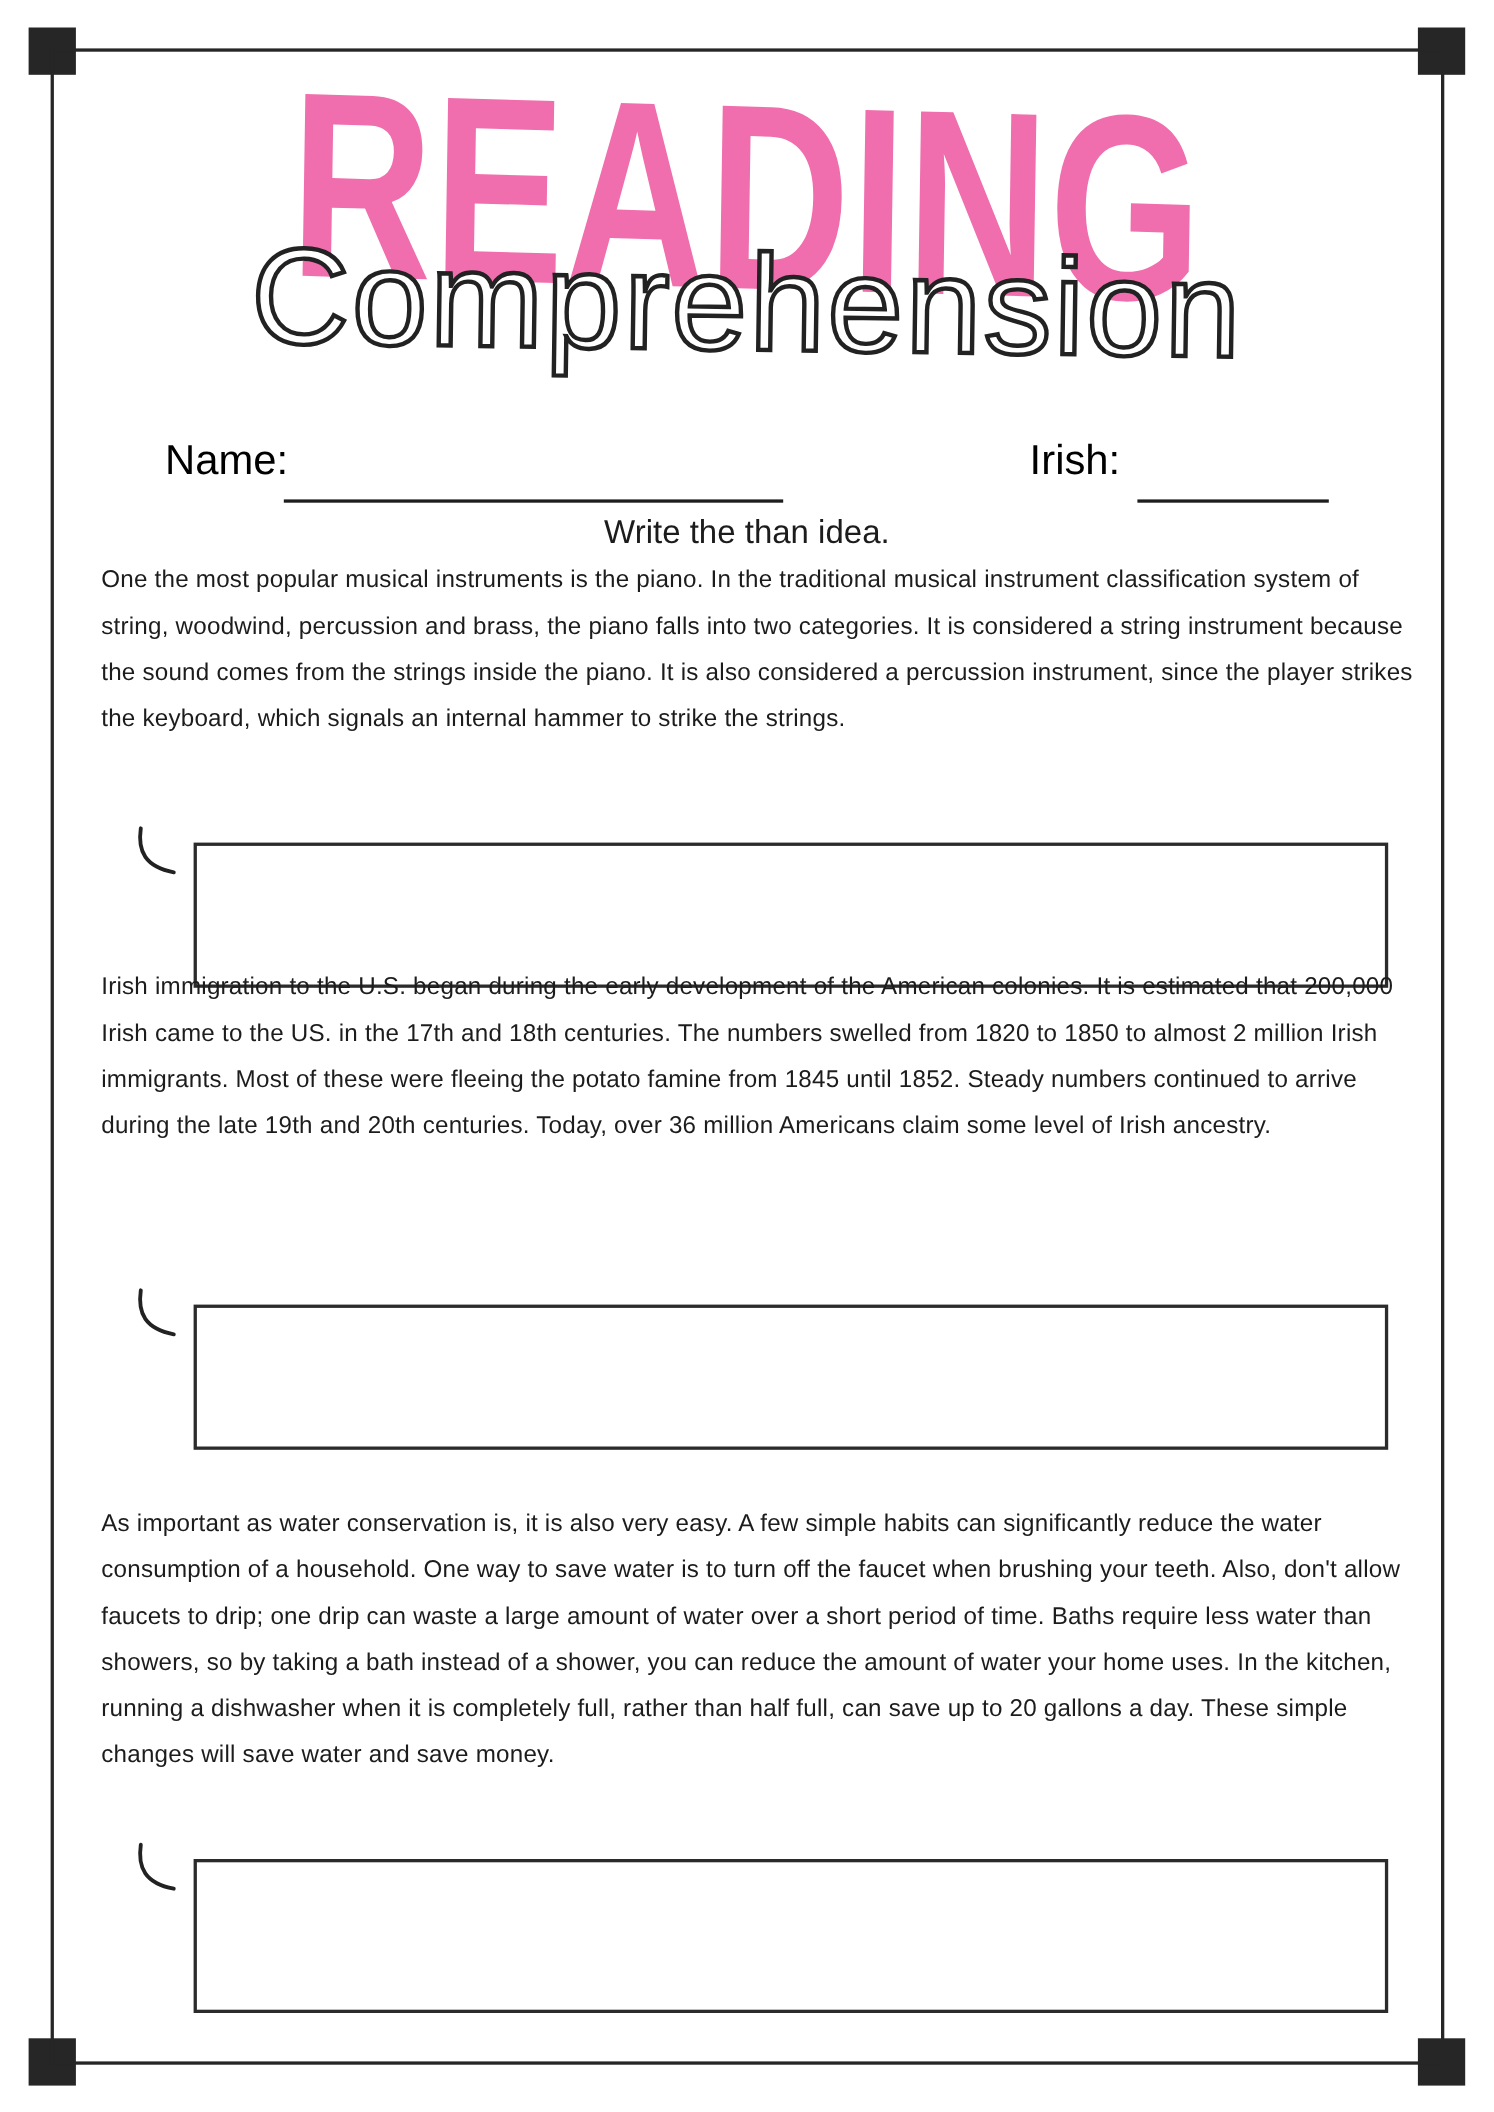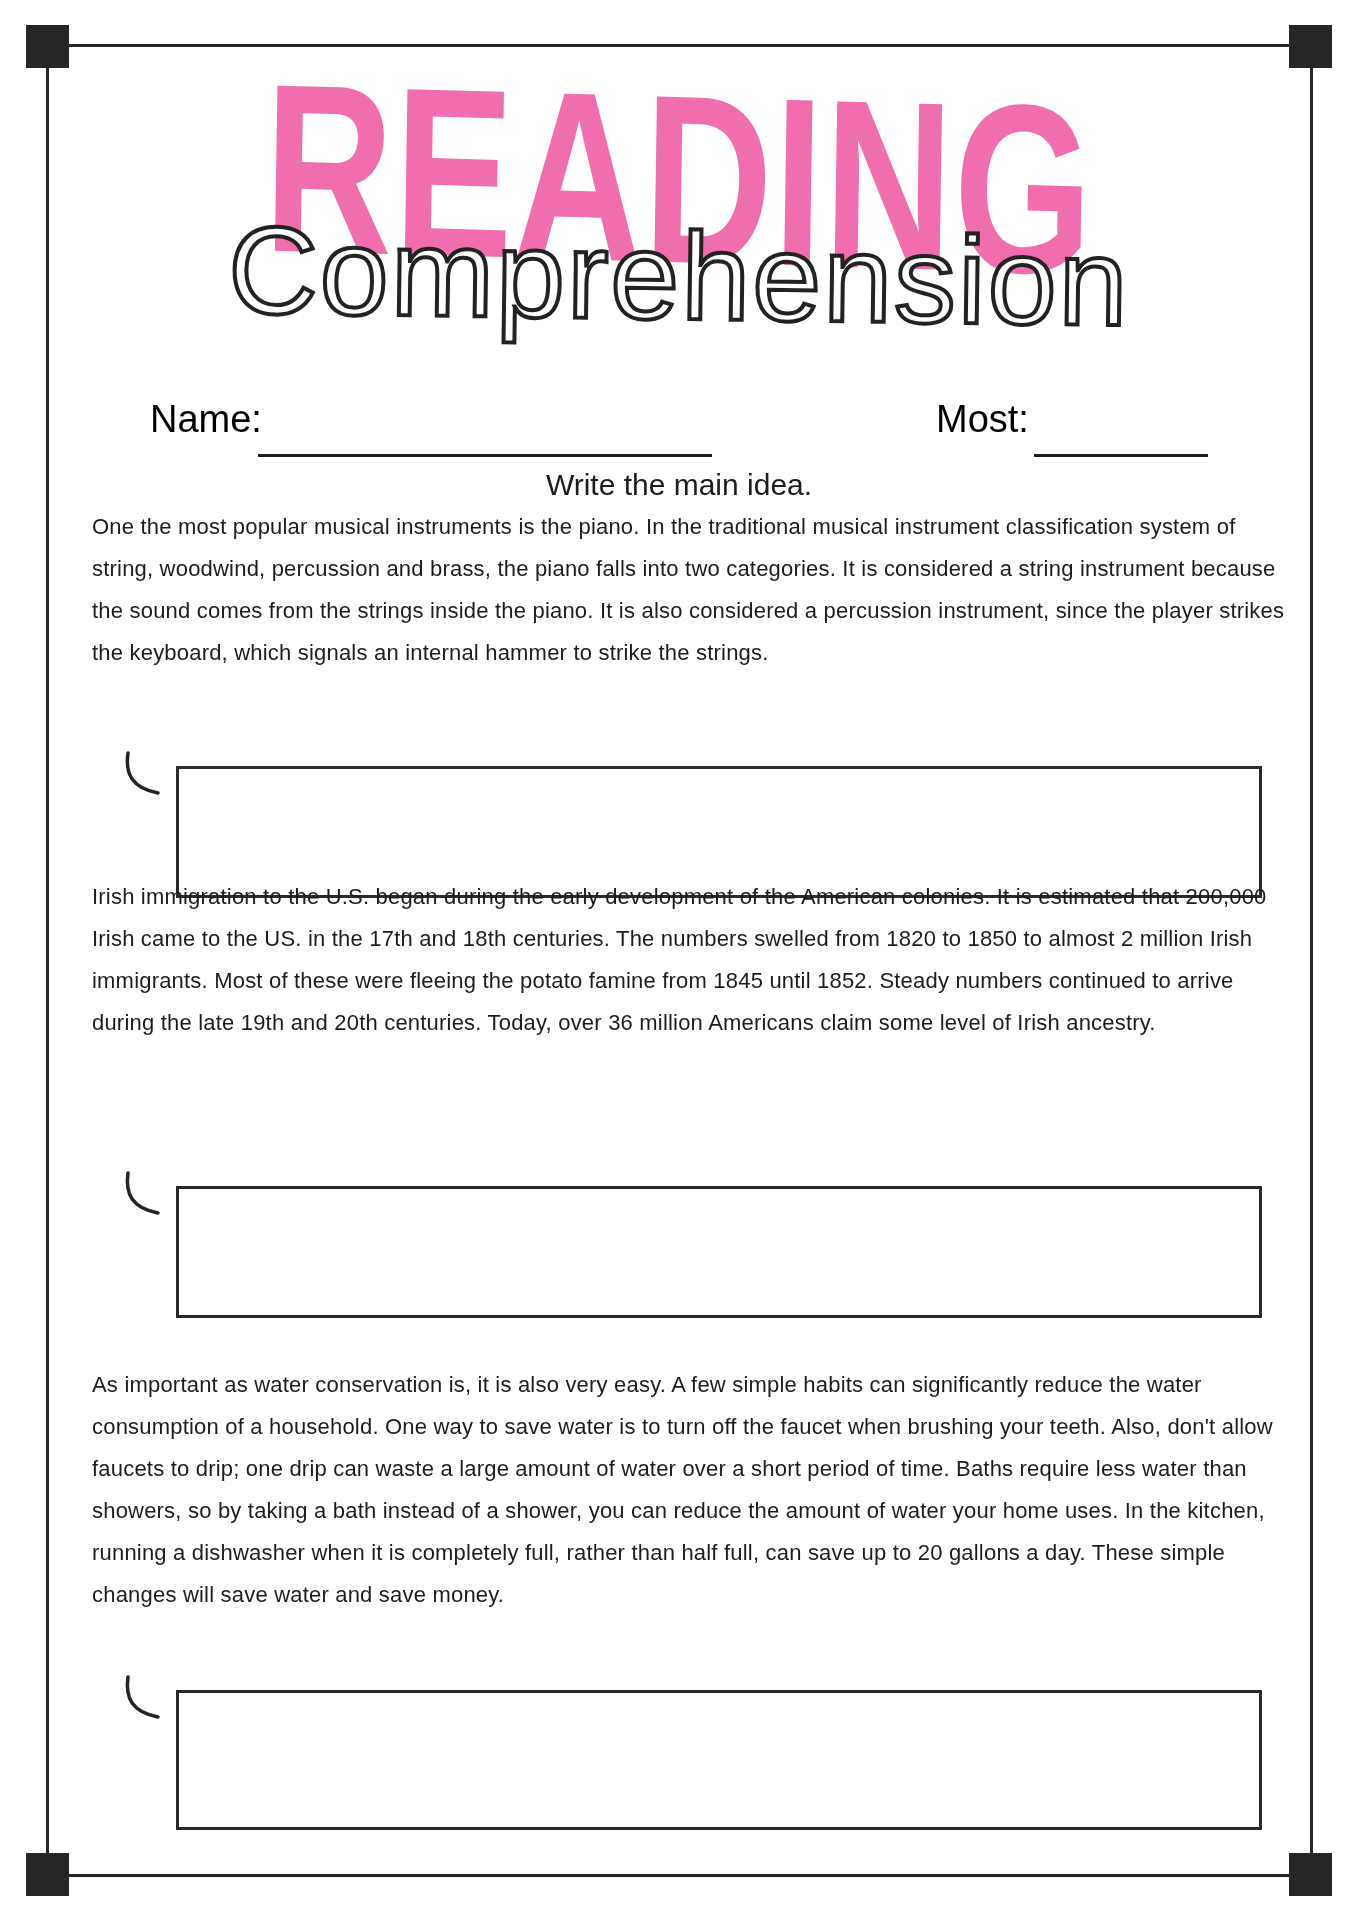--- a/index.html
+++ b/index.html
@@ -95,24 +95,24 @@
 <div class="frame-line" id="frame-top"></div>
 <div class="frame-line" id="frame-bottom"></div>
 <div class="frame-line" id="frame-left"></div>
 <div class="frame-line" id="frame-right"></div>
 
 <div class="title-reading">READING</div>
 <div class="title-comprehension">Comprehension</div>
 
 <div class="field-label" id="name-label">Name:</div>
 <div class="write-line" id="name-line"></div>
-<div class="field-label" id="date-label">Most:</div>
+<div class="field-label" id="date-label">Irish:</div>
 <div class="write-line" id="date-line"></div>
 
-<div class="instruction">Write the main idea.</div>
+<div class="instruction">Write the than idea.</div>
 
 <div class="passage" id="passage-1">One the most popular musical instruments is the piano. In the traditional musical instrument classification system of string, woodwind, percussion and brass, the piano falls into two categories. It is considered a string instrument because the sound comes from the strings inside the piano. It is also considered a percussion instrument, since the player strikes the keyboard, which signals an internal hammer to strike the strings.</div>
 <div class="hook" id="hook-1">
   <svg viewBox="0 0 44 48">
       <path d="M 10 3 C 7 24 14 38 40 43" fill="none" stroke="#222222" stroke-width="3.5" stroke-linecap="round"></path>
     </svg>
 </div>
 <div class="answer-box" id="answer-box-1"></div>
 
 <div class="passage" id="passage-2">Irish immigration to the U.S. began during the early development of the American colonies. It is estimated that 200,000 Irish came to the US. in the 17th and 18th centuries. The numbers swelled from 1820 to 1850 to almost 2 million Irish immigrants. Most of these were fleeing the potato famine from 1845 until 1852. Steady numbers continued to arrive during the late 19th and 20th centuries. Today, over 36 million Americans claim some level of Irish ancestry.</div>

